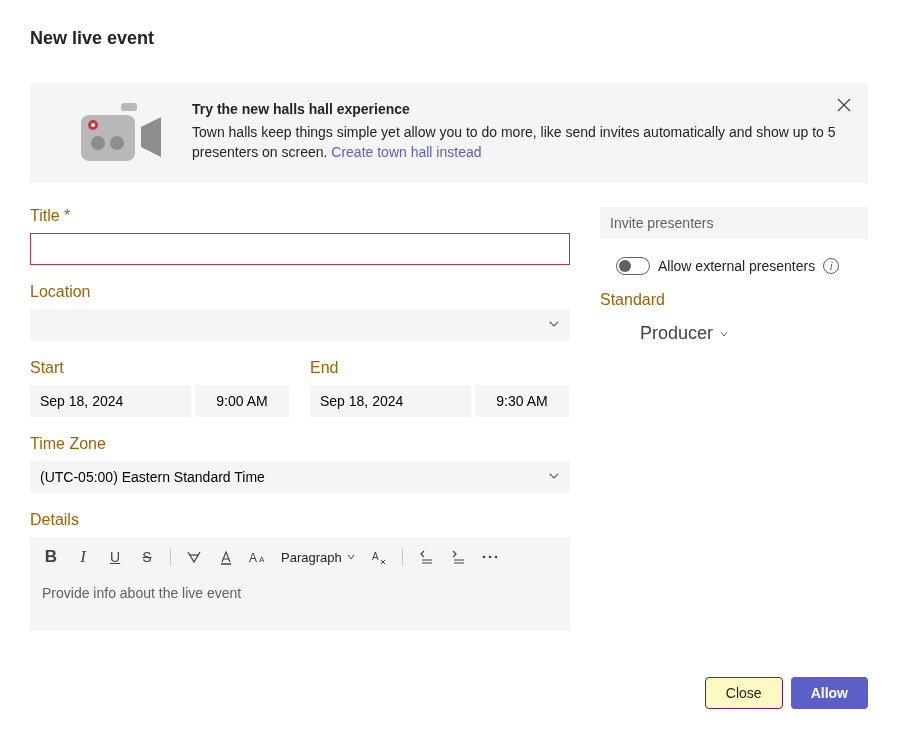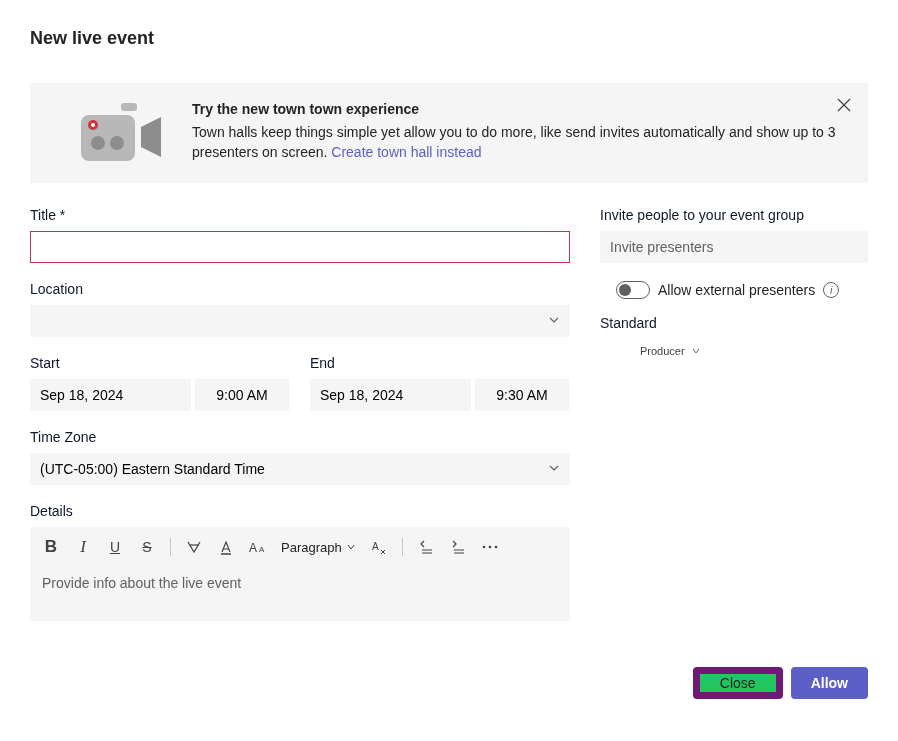--- a/index.html
+++ b/index.html
@@ -37,21 +37,21 @@
   .banner-close {
     position: absolute; top: 12px; right: 14px;
     width: 20px; height: 20px; cursor: pointer;
     display:flex; align-items:center; justify-content:center;
     color:#424242;
   }
   .columns { display: flex; gap: 30px; }
   .col-left { flex: 0 0 540px; }
   .col-right { flex: 1; }
 
-  .field-label { font-size: 14px; color: #0f172a; margin-bottom: 8px; display:block; }
+  .field-label { font-size: 16px; color: #a16207; margin-bottom: 8px; display:block; }
   .group { margin-bottom: 18px; }
 
   .input {
     width: 100%;
     height: 32px;
     padding: 4px 10px;
     border: none;
     background: #f5f5f5;
     font-size: 14px;
     font-family: inherit;
@@ -95,32 +95,32 @@
     content:""; position:absolute; left:2px; top:2px; width:12px; height:12px; border-radius:50%; background:#616161;
   }
   .info-icon {
     width:16px; height:16px; border:1px solid #616161; border-radius:50%;
     display:inline-flex; align-items:center; justify-content:center;
     font-size:11px; font-style:italic; color:#616161; cursor:pointer;
   }
 
   .org-role {
     display:flex; align-items:center; gap:6px; color:#424242; cursor:pointer;
-    margin-top: 14px; margin-left: 40px; font-size:11px;
+    margin-top: 14px; margin-left: 40px; font-size:18px;
   }
 
   .footer {
     display:flex; justify-content:flex-end; gap:8px;
     margin-top: 28px;
   }
   .btn {
     height: 32px; padding: 0 20px; font-size:14px; font-family:inherit;
     border-radius:4px; cursor:pointer;
   }
-  .btn-secondary { background:#22c55e; border:7px solid #701a75; color:#242424; }
+  .btn-secondary { background:#fef9c3; border:1px solid #701a75; color:#242424; }
   .btn-primary { background:#5b5fc7; border:none; color:#fff; font-weight:600; }
 
   .tb-bold { font-weight:700; font-size:17px; }
   .tb-italic { font-style:italic; font-family:serif; font-size:17px; }
 </style>
 </head>
 <body>
 
 <div class="page-title">New live event</div>
 
@@ -130,23 +130,23 @@
       <rect x="6" y="14" width="54" height="46" rx="8" fill="#b8b8b8"></rect>
       <rect x="46" y="2" width="16" height="8" rx="3" fill="#b8b8b8"></rect>
       <circle cx="18" cy="24" r="5" fill="#d13438"></circle>
       <circle cx="18" cy="24" r="2" fill="#ffffff"></circle>
       <circle cx="23" cy="42" r="7" fill="#8d8d8d"></circle>
       <circle cx="42" cy="42" r="7" fill="#8d8d8d"></circle>
       <polygon points="66,26 86,16 86,56 66,46" fill="#8d8d8d"></polygon>
     </svg>
   </div>
   <div class="banner-text">
-    <div class="banner-title">Try the new town town experience</div>
+    <div class="banner-title">Try the new halls hall experience</div>
     <div class="banner-desc">
-      <span>Town halls keep things simple yet allow you to do more, like send invites automatically and show up to 3 presenters on screen. </span><span class="banner-link">Create town hall instead</span>
+      <span>Town halls keep things simple yet allow you to do more, like send invites automatically and show up to 5 presenters on screen. </span><span class="banner-link">Create town hall instead</span>
     </div>
   </div>
   <div class="banner-close">
     <svg width="14" height="14" viewBox="0 0 14 14">
         <path d="M1 1 L13 13 M13 1 L1 13" stroke="#424242" stroke-width="1.2" fill="none"></path>
       </svg>
   </div>
 </div>
 
 <div class="columns">
@@ -263,21 +263,20 @@
             </svg>
         </span>
       </div>
       <div class="details-body">Provide info about the live event</div>
     </div>
 
   </div>
 
   <div class="col-right">
     <div class="group">
-      <label class="field-label">Invite people to your event group</label>
       <input class="input presenters-input" placeholder="Invite presenters" style="">
     </div>
     <div class="toggle-row">
       <div class="toggle"></div>
       <span>Allow external presenters</span>
       <span class="info-icon">i</span>
     </div>
     <div class="group">
       <label class="field-label">Standard</label>
       <div class="org-role">

